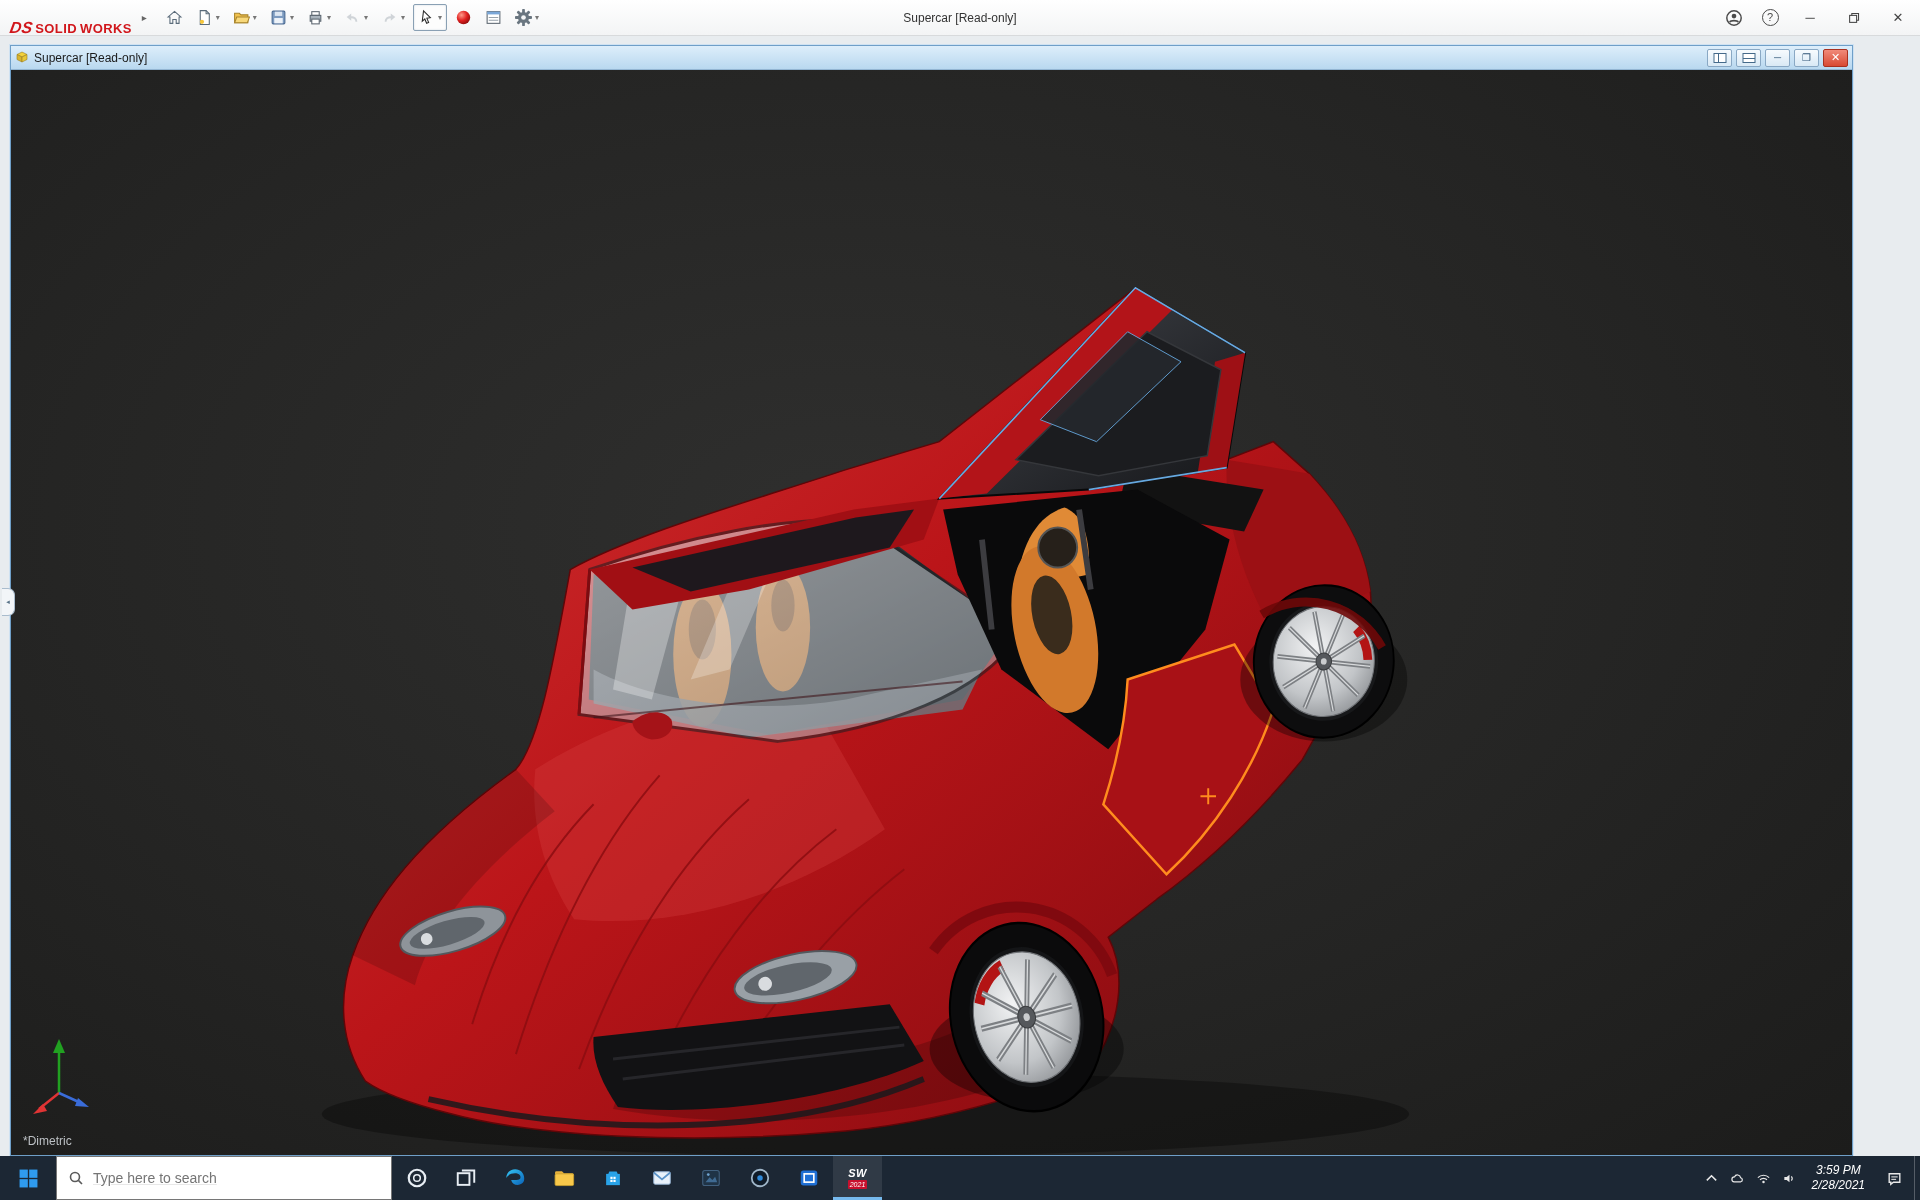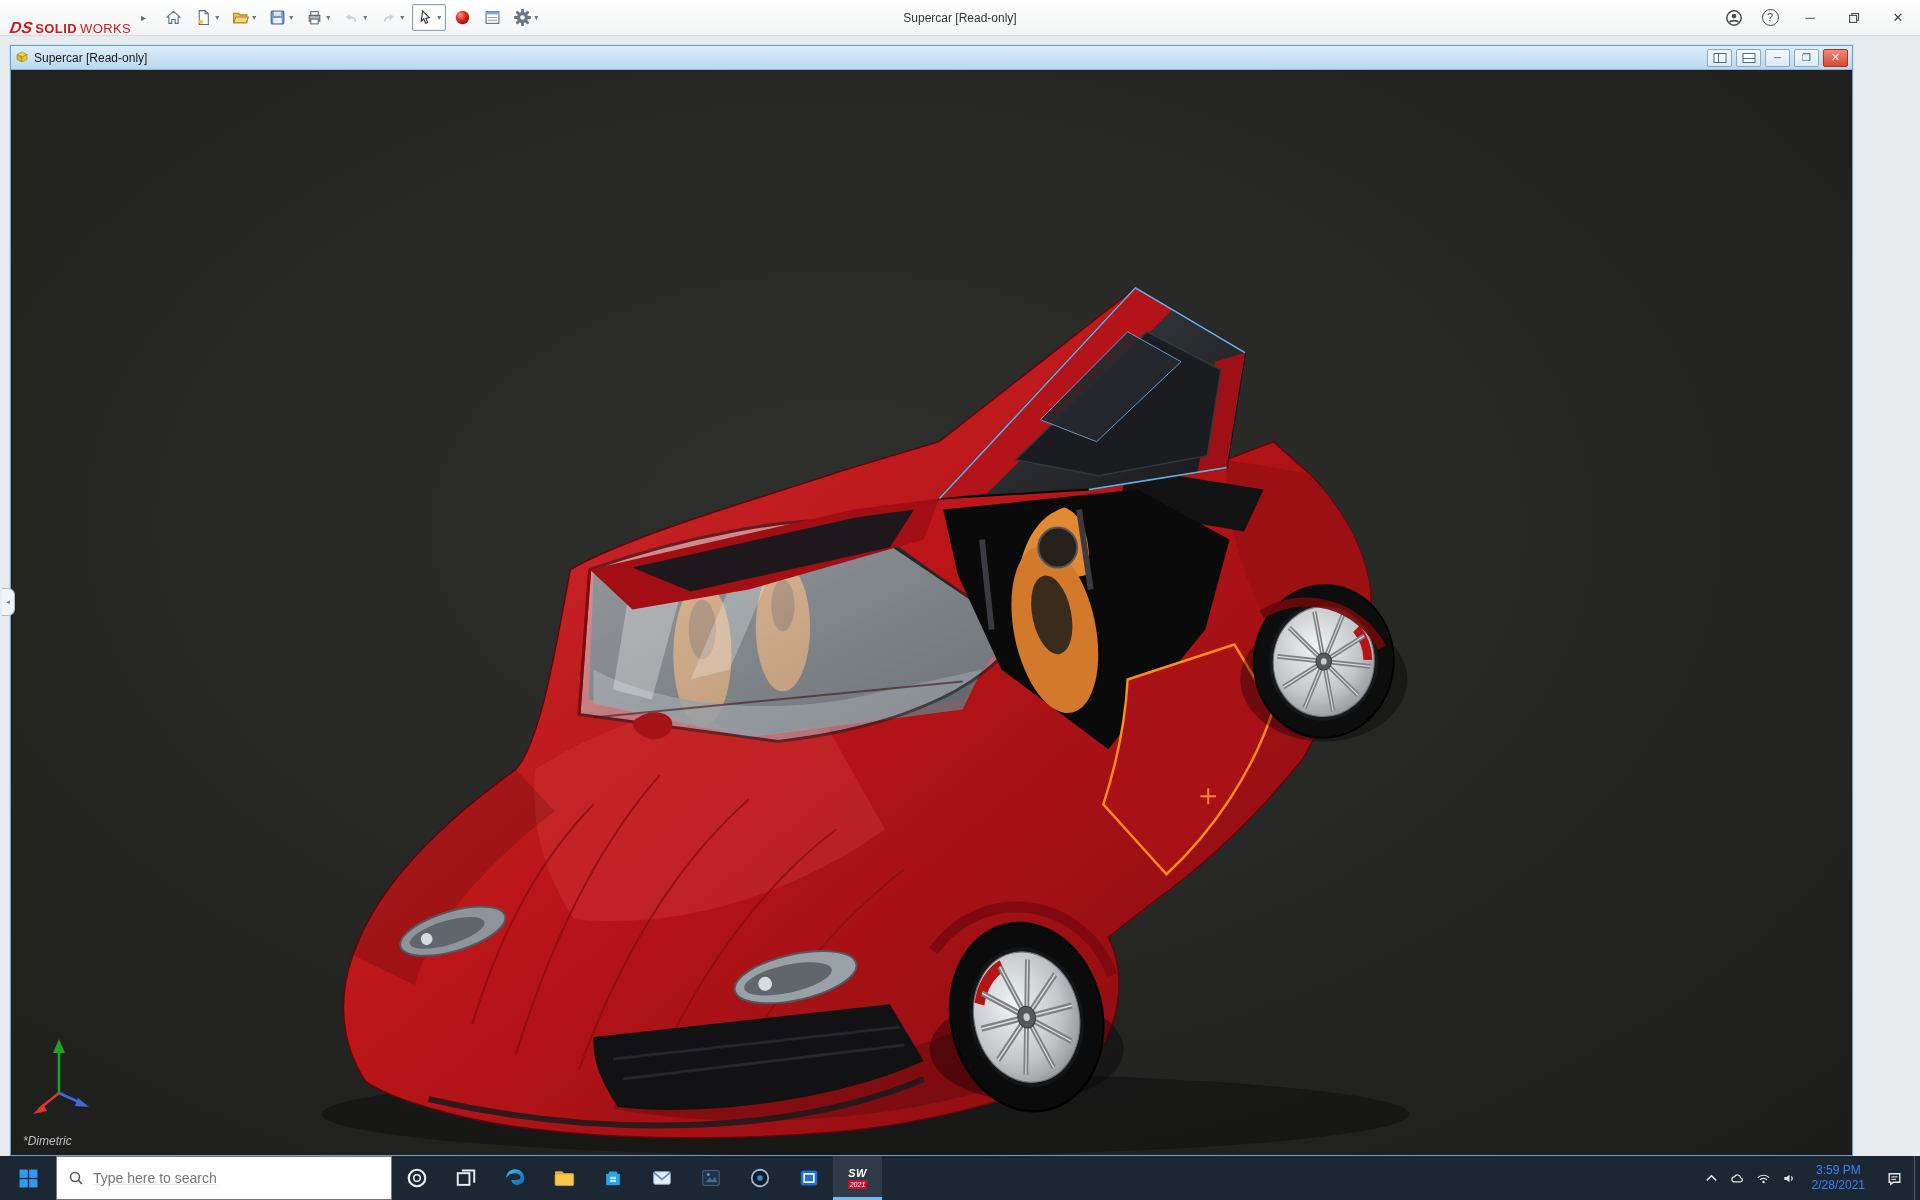--- a/index.html
+++ b/index.html
@@ -6,21 +6,21 @@
   html,body { width:1920px; height:1200px; overflow:hidden; font-family:"Liberation Sans", sans-serif; }
   .screen { position:relative; width:1920px; height:1200px; background:#e8ecef; overflow:hidden; }
 
   
   .titlebar { position:absolute; top:0; left:0; width:1920px; height:36px;
     background:linear-gradient(#ffffff,#f3f4f5); border-bottom:1px solid #d8dadc;
     display:flex; align-items:center; z-index:10; }
   .brand { display:flex; align-items:baseline; gap:3px; padding:0 8px 0 10px; cursor:default; }
   .logo-ds { color:#d1171c; font-weight:bold; font-style:italic; font-size:16px; transform:skewX(-10deg); }
   .brand-solid { color:#d1171c; font-weight:bold; font-size:13px; letter-spacing:.4px;margin-top:22px; }
-  .brand-works { color:#d1171c; font-weight:400; font-size:13px; letter-spacing:.4px; }
+  .brand-works { color:#d1171c; font-weight:700; font-size:13px; letter-spacing:.4px; }
   .menu-expand { color:#666; font-size:10px; margin:0 14px 0 2px; }
   .toolbar { display:flex; align-items:center; gap:3px; }
   .tool { display:flex; align-items:center; height:27px; padding:0 4px; border:1px solid transparent; border-radius:2px; }
   .tool svg { width:17px; height:17px; display:block; }
   .tool .caret { font-size:8px; color:#777; margin-left:3px; }
   .tool.selected { border-color:#8aa0b4; background:#fdfdfd; box-shadow:inset 0 0 2px #cfd8e0; }
   .tool.disabled svg { opacity:.38; }
   .title-center { position:absolute; left:50%; transform:translateX(-50%); top:0; line-height:36px; font-size:12px; color:#333; white-space:nowrap; }
   .win-controls { margin-left:auto; display:flex; align-items:center; height:36px; }
   .wc { width:36px; height:36px; display:flex; align-items:center; justify-content:center; color:#444; font-size:13px; }
@@ -34,21 +34,21 @@
     display:flex; align-items:center; padding:0 4px; font-size:12px; color:#1a1a1a; border-bottom:1px solid #93b5d2; }
   .doc-title-text { margin-left:5px; }
   .doc-controls { margin-left:auto; display:flex; gap:4px; align-items:center; }
   .dc { width:25px; height:18px; border:1px solid #89a8c4; border-radius:2px;
     background:linear-gradient(#f7fbfe,#d9e9f5); display:flex; align-items:center; justify-content:center;
     font-size:10px; color:#2f5576; }
   .dc svg { width:14px; height:12px; }
   .dc.close { background:linear-gradient(#f08a7a,#d84a33); border-color:#a83120; color:#fff; font-size:11px; }
 
   .viewport { position:absolute; left:0; right:0; top:24px; bottom:0; overflow:hidden;
-    background:radial-gradient(ellipse at 45% 42%, #2f2f2e 0%, #252524 55%, #1c1c1b 100%);font-style:italic; }
+    background:radial-gradient(ellipse at 45% 42%, #2f2f2e 0%, #252524 55%, #1c1c1b 100%); }
   .car-svg { position:absolute; inset:0; width:100%; height:100%; }
   .triad { position:absolute; left:18px; bottom:32px; width:74px; height:92px; }
   .view-label { position:absolute; left:12px; bottom:7px; color:#bcc0c4; font-size:12px; }
 
   .collapse-handle { position:absolute; left:2px; top:588px; width:13px; height:28px;
     background:#f2f5f8; border:1px solid #a9bccd; border-left:none; border-radius:0 7px 7px 0;
     display:flex; align-items:center; justify-content:center; font-size:7px; color:#567086; z-index:8; }
 
   
   .taskbar { position:absolute; left:0; bottom:0; width:1920px; height:44px; background:#1c2734;
@@ -61,21 +61,21 @@
     font-family:"Liberation Sans", sans-serif; }
   .tb-app { width:49px; display:flex; align-items:center; justify-content:center; position:relative;font-style:italic; }
   .tb-app svg { width:22px; height:22px; }
   .tb-app.active { background:rgba(255,255,255,.09); box-shadow:inset 0 -3px 0 #76b9ed; }
   .sw-icon { display:flex; flex-direction:column; align-items:center; line-height:1; }
   .sw-text { color:#fff; font-weight:bold; font-size:11px; letter-spacing:.5px; }
   .sw-year { margin-top:1px; background:#c8102e; color:#fff; font-size:7px; padding:1px 2px; border-radius:1px; }
   .tray { margin-left:auto; display:flex; align-items:center; }
   .tray-icon { width:26px; height:44px; display:flex; align-items:center; justify-content:center; }
   .tray-icon svg { width:15px; height:15px; }
-  .clock { text-align:center; font-size:12px; line-height:15px; padding:0 9px; color:#3b82f6; }
+  .clock { text-align:center; font-size:12px; line-height:15px; padding:0 9px; color:#ffffff;font-style:italic; }
   .action-center { width:40px; height:44px; display:flex; align-items:center; justify-content:center; }
   .action-center svg { width:17px; height:17px; }
   .show-desktop { width:6px; height:44px; border-left:1px solid rgba(255,255,255,.25); }
 </style>
 </head>
 <body>
 
 <div class="screen">
 
   <header class="titlebar">

